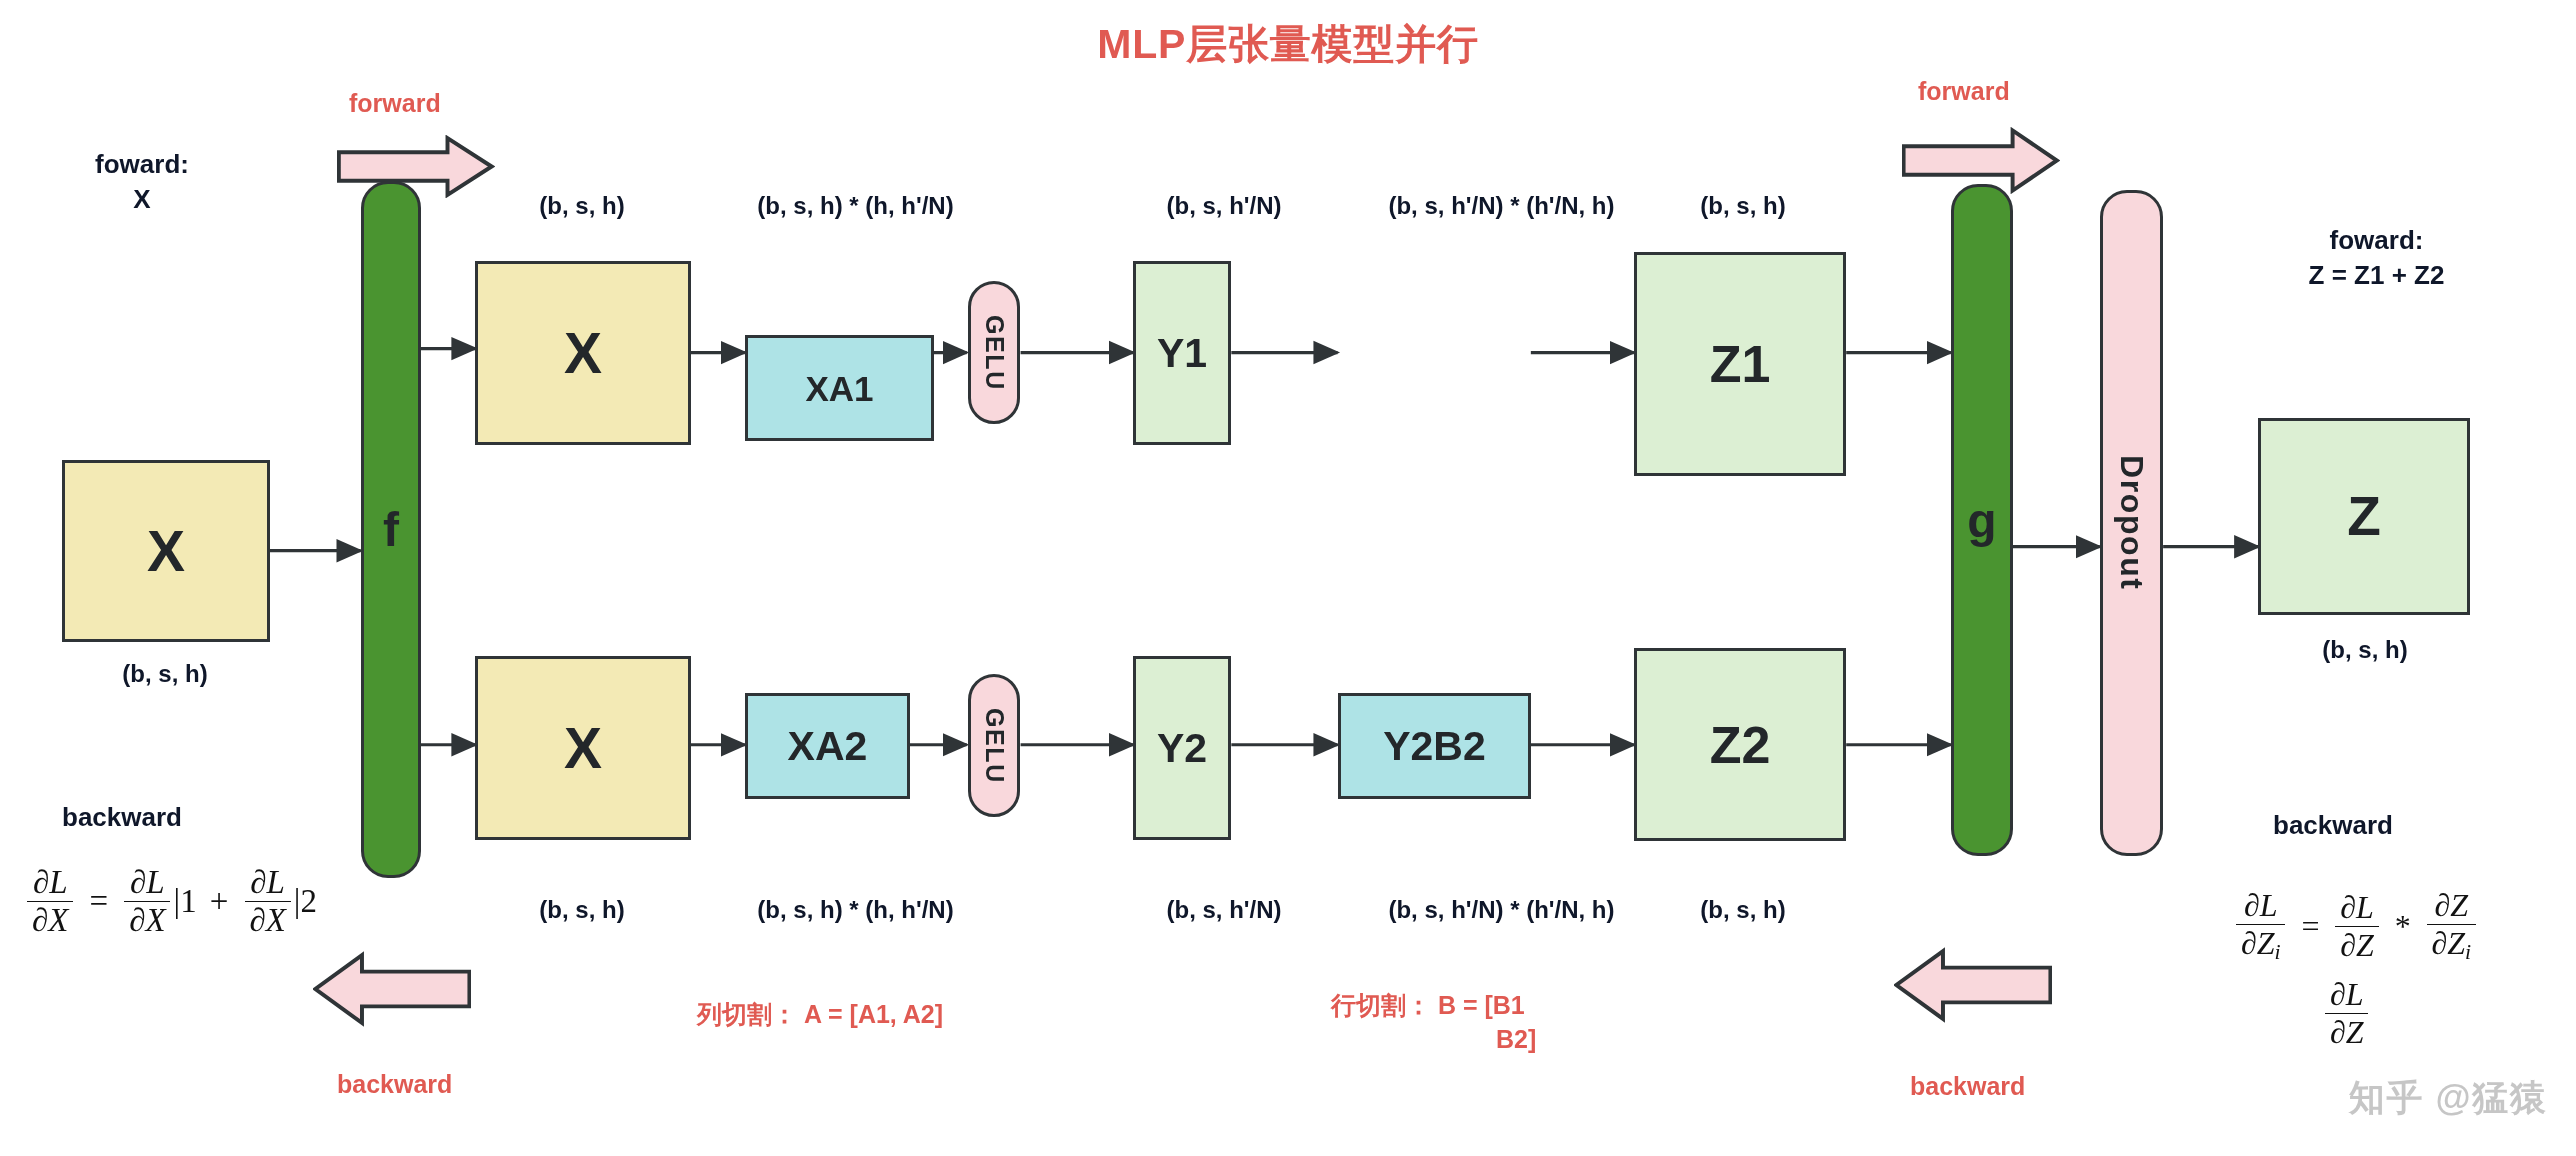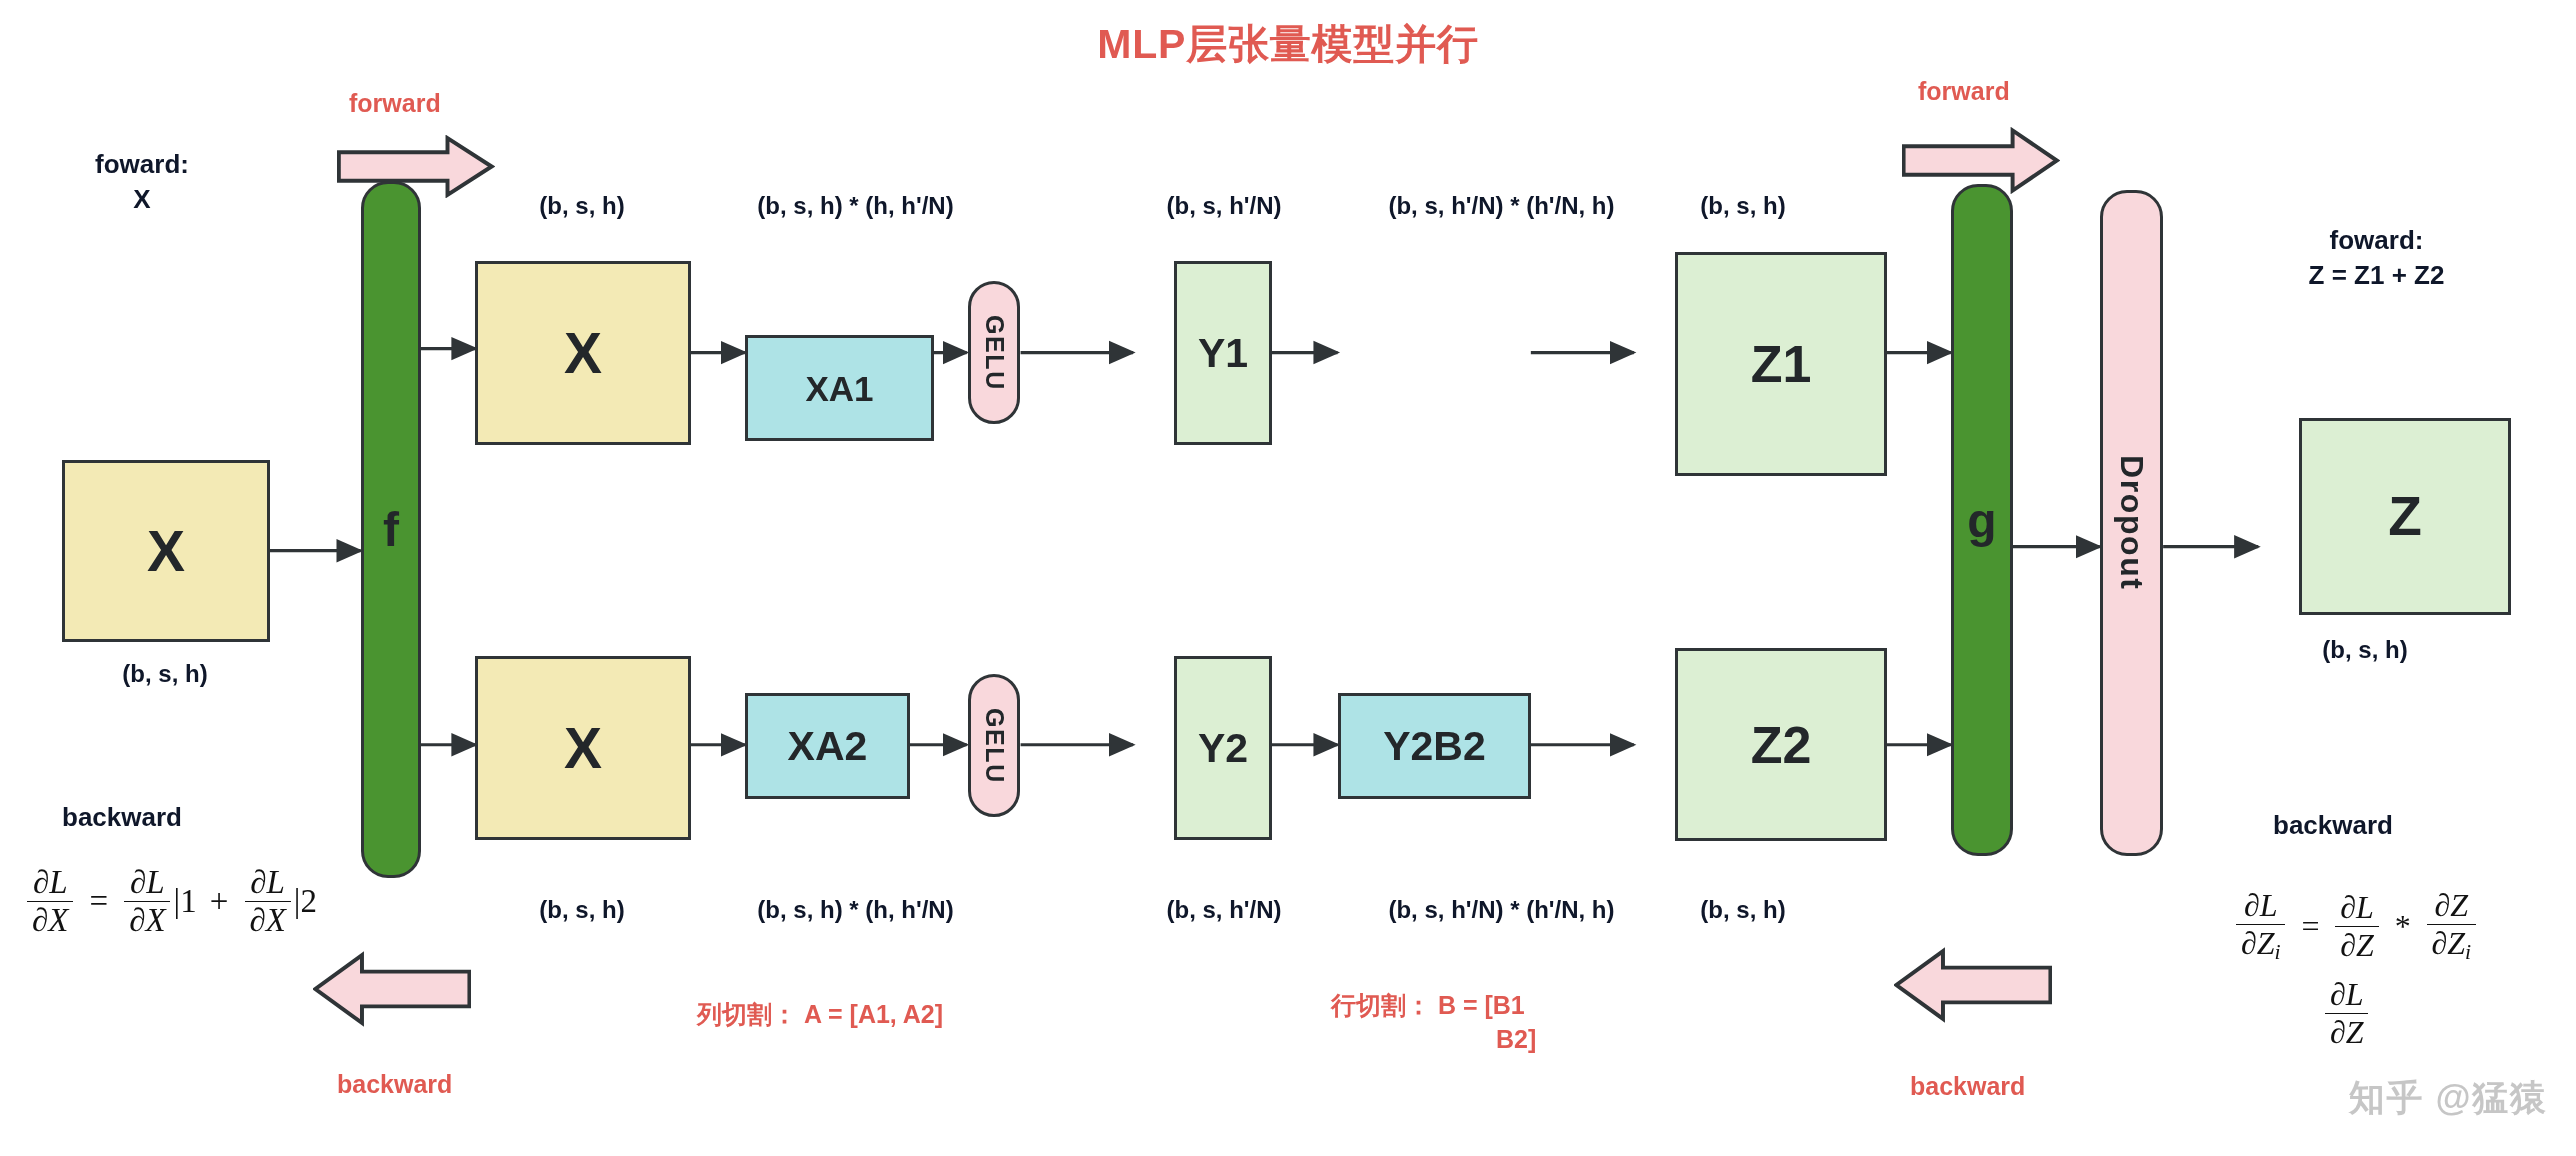--- a/index.html
+++ b/index.html
@@ -33,21 +33,21 @@
     border:3.2px solid #2f3437;
     display:flex;
     align-items:center;
     justify-content:center;
     font-weight:600;
     color:#23272a;
     line-height:1;
   }
   .box.yellow{background:#f3eab5;}
   .box.cyan{background:#aee3e6;}
-  .box.green{background:#dcefd3;margin-left:41px;}
+  .box.green{background:#dcefd3;}
 
   
   .pill{
     box-sizing:border-box;
     border:3.2px solid #2f3437;
     display:flex;
     align-items:center;
     justify-content:center;
     font-weight:700;
     color:#23272a;

